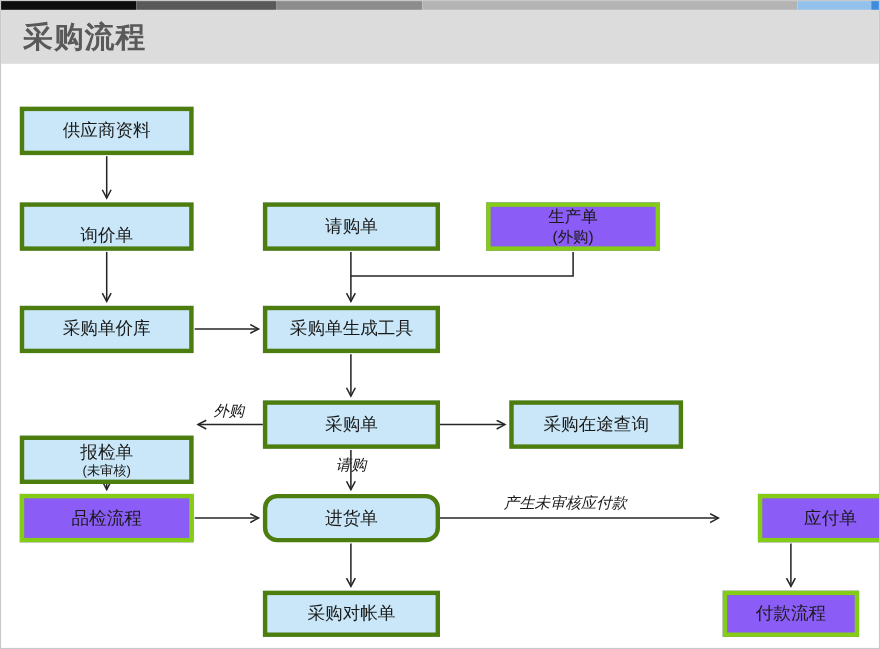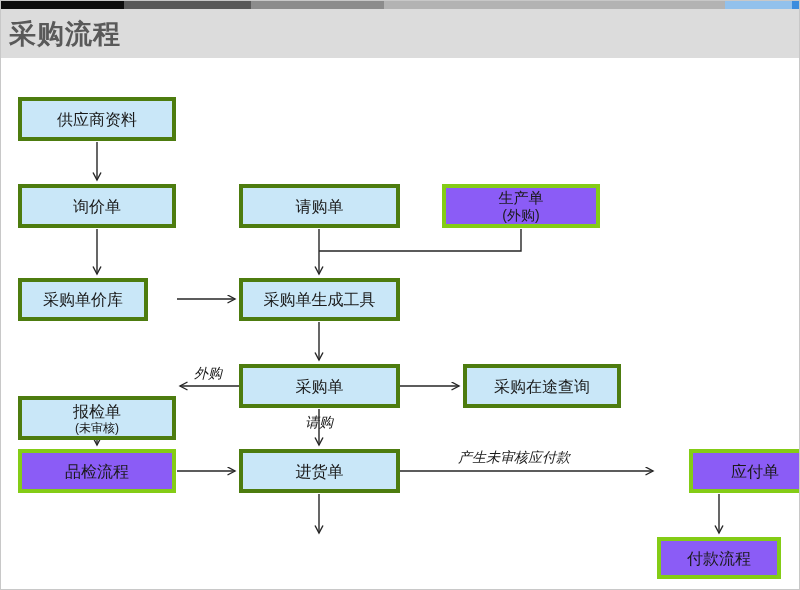--- a/index.html
+++ b/index.html
@@ -18,21 +18,21 @@
   .seg4{width:341px;background:#b3b3b3;}
   .seg5{width:67px;background:#92c1ec;}
   .seg6{flex:1;background:#3c8dde;}
   
   #titlebar{
     position:absolute;left:0;top:8px;width:100%;height:49px;
     background:#dcdcdc;display:flex;align-items:center;
   }
   #titlebar .title{
     font-size:27px;font-weight:bold;color:#595959;
-    padding-left:8px;letter-spacing:1px;
+    padding-left:20px;letter-spacing:1px;
   }
   
   svg#wires{position:absolute;left:0;top:0;width:800px;height:590px;pointer-events:none;}
   
   .node{
     position:absolute;box-sizing:border-box;
     display:flex;flex-direction:column;align-items:center;justify-content:center;
     text-align:center;color:#1a1a1a;cursor:pointer;
   }
   .node.blue{background:#c9e7f8;border:4px solid #4d7c0f;}
@@ -86,34 +86,34 @@
       <line x1="399" y1="470" x2="652" y2="470" marker-end="url(#arrow)"></line>
       <line x1="318" y1="493" x2="318" y2="532" marker-end="url(#arrow)"></line>
       <line x1="718" y1="493" x2="718" y2="532" marker-end="url(#arrow)"></line>
     </g>
   </svg>
 
   <div class="node blue" style="left:17px;top:96px;width:158px;height:44px;">
     <span class="lbl">供应商资料</span>
   </div>
 
-  <div class="node blue" style="left:17px;top:183px;width:158px;height:44px;">
+  <div class="node blue" style="left:17px;top:183px;width:158px;height:44px;justify-content:flex-end;">
     <span class="lbl">询价单</span>
   </div>
 
   <div class="node blue" style="left:238px;top:183px;width:161px;height:44px;">
     <span class="lbl">请购单</span>
   </div>
 
   <div class="node white tight" style="left:441px;top:183px;width:158px;height:44px;">
     <span class="lbl">生产单</span>
     <span class="sub">(外购)</span>
   </div>
 
-  <div class="node blue" style="left:17px;top:277px;width:130px;height:43px;">
+  <div class="node blue" style="left:17px;top:277px;width:158px;height:43px;">
     <span class="lbl">采购单价库</span>
   </div>
 
   <div class="node blue" style="left:238px;top:277px;width:161px;height:43px;">
     <span class="lbl">采购单生成工具</span>
   </div>
 
   <div class="node blue" style="left:17px;top:363px;width:158px;height:44px;margin-top:32px;">
     <span class="lbl">报检单</span>
     <span class="sub">(未审核)</span>
@@ -124,28 +124,31 @@
   </div>
 
   <div class="node blue" style="left:462px;top:363px;width:158px;height:44px;">
     <span class="lbl">采购在途查询</span>
   </div>
 
   <div class="node white" style="left:17px;top:448px;width:158px;height:44px;">
     <span class="lbl">品检流程</span>
   </div>
 
-  <div class="node blue" style="left:238px;top:448px;width:161px;height:44px;">
+  <div class="node blue" style="left:238px;top:448px;width:161px;height:44px;border-radius:13px;">
     <span class="lbl">进货单</span>
   </div>
 
   <div class="node white" style="left:688px;top:448px;width:132px;height:44px;">
     <span class="lbl">应付单</span>
   </div>
 
+  <div class="node blue" style="left:238px;top:536px;width:161px;height:42px;">
+    <span class="lbl">采购对帐单</span>
+  </div>
 
   <div class="node white" style="left:656px;top:536px;width:124px;height:42px;">
     <span class="lbl">付款流程</span>
   </div>
 
   <div class="edge-label" style="left:184px;top:364px;width:46px;">外购</div>
   <div class="edge-label" style="left:297px;top:413px;width:42px;">请购</div>
   <div class="edge-label" style="left:433px;top:448px;width:160px;">产生未审核应付款</div>
 
 </div>

